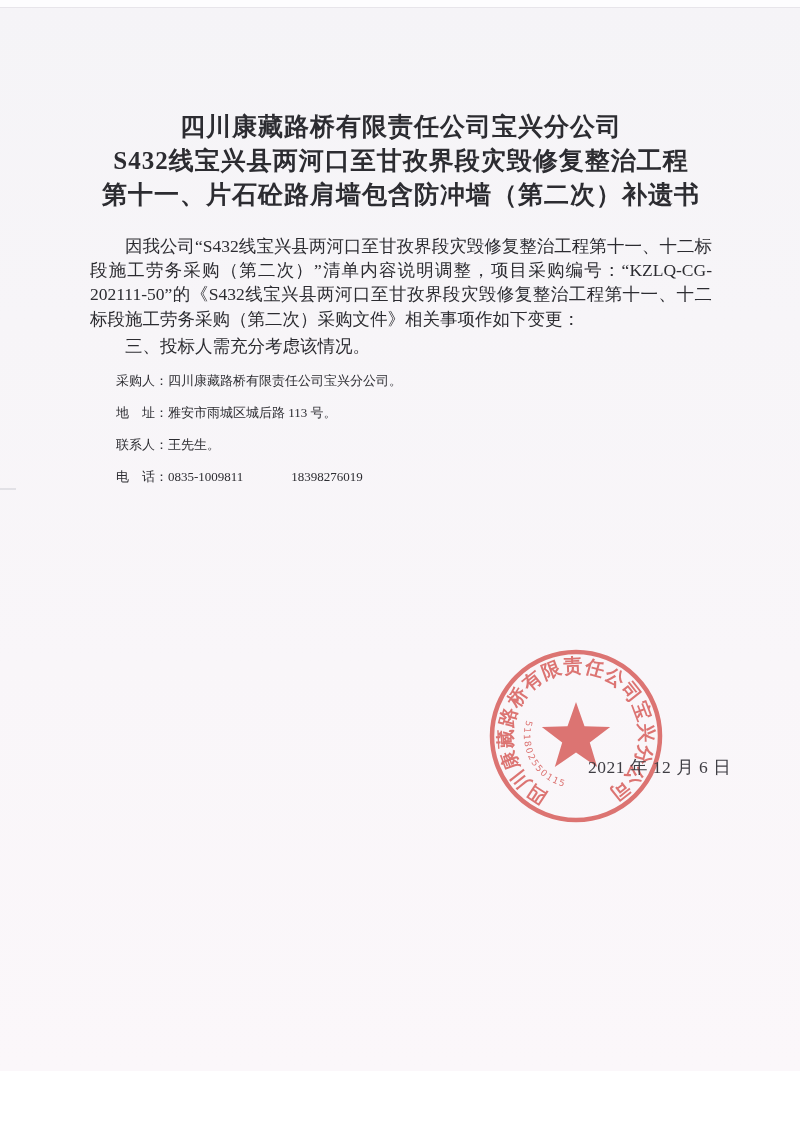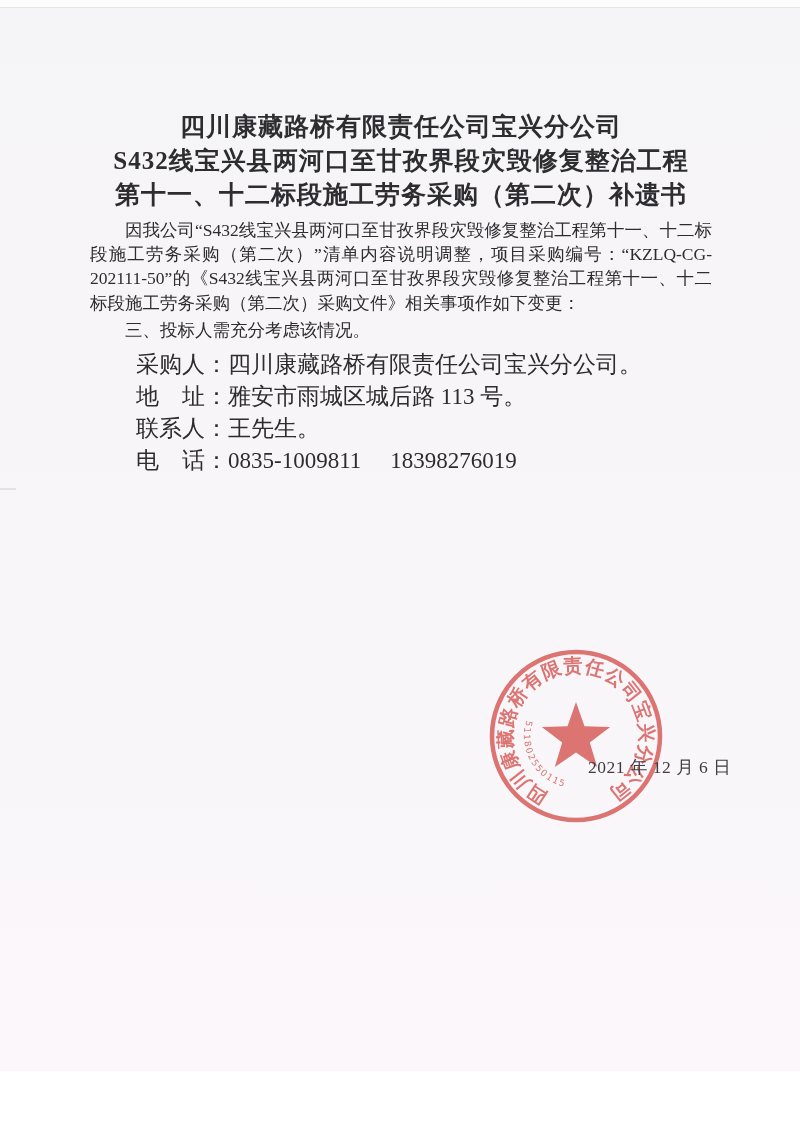--- a/index.html
+++ b/index.html
@@ -10,48 +10,48 @@
     color:#2c2c31;
   }
   .page::before {
     content:""; position:absolute; top:0; left:0; right:0; height:7px;
     background:#fdfdfe; border-bottom:1px solid #e7e5ea;
   }
   .content { position:absolute; left:90px; width:622px; top:0; }
   .title { padding-top:110px; font-size:25px; font-weight:bold; line-height:34px;
            text-align:center; letter-spacing:1px; }
   .salutation { margin:8px 0 0 0; font-size:17.5px; line-height:24px; }
-  .intro { margin:6px 0 0 0; font-size:17.5px; line-height:24.2px;
+  .intro { margin:22px 0 0 0; font-size:17.5px; line-height:24.2px;
            text-indent:2em; text-align:justify; }
   .section { margin:0; font-size:17.5px; line-height:31px; text-indent:2em;
              text-align:justify; }
-  .contact-line { margin:0; font-size:23px; line-height:32px; text-indent:2em; }
+  .contact-line { margin:0; font-size:13px; line-height:32px; text-indent:2em; }
   .contact-first { margin-top:3px; }
-  .phone2 { margin-left:29px; }
+  .phone2 { margin-left:48px; }
   .scan-artifact { position:absolute; left:0; top:488px; width:16px; height:2px;
                    background:#e2e1e6; }
   .stamp { position:absolute; left:486px; top:646px; opacity:.78; z-index:1; }
   .stamp .ring-text { font-family:"Liberation Serif","DejaVu Serif",serif;
                       font-size:19px; font-weight:bold; }
   .stamp .code-text { font-family:"DejaVu Sans","Liberation Sans",sans-serif;
                       font-size:9px; letter-spacing:1.5px; }
   .date { position:absolute; left:588px; top:755px; font-size:17.5px;
           color:#3e3d43; z-index:2; letter-spacing:.5px; }
 </style>
 </head>
 <body>
 
 <div class="page">
 
   <div class="content">
 
     <div class="title">
       <div>四川康藏路桥有限责任公司宝兴分公司</div>
       <div>S432线宝兴县两河口至甘孜界段灾毁修复整治工程</div>
-      <div>第十一、十二标段施工劳务采购（第二次）补遗书</div>
+      <div>第十一、片石砼路肩墙包含防冲墙（第二次）补遗书</div>
     </div>
 
 
     <p class="intro">因我公司“S432线宝兴县两河口至甘孜界段灾毁修复整治工程第十一、十二标段施工劳务采购（第二次）”清单内容说明调整，项目采购编号：“KZLQ-CG-202111-50”的《S432线宝兴县两河口至甘孜界段灾毁修复整治工程第十一、十二标段施工劳务采购（第二次）采购文件》相关事项作如下变更：</p>
 
     <p class="section">三、投标人需充分考虑该情况。</p>
 
     <p class="contact-line contact-first">
       <span>采购人：</span><span>四川康藏路桥有限责任公司宝兴分公司。</span>
     </p>

